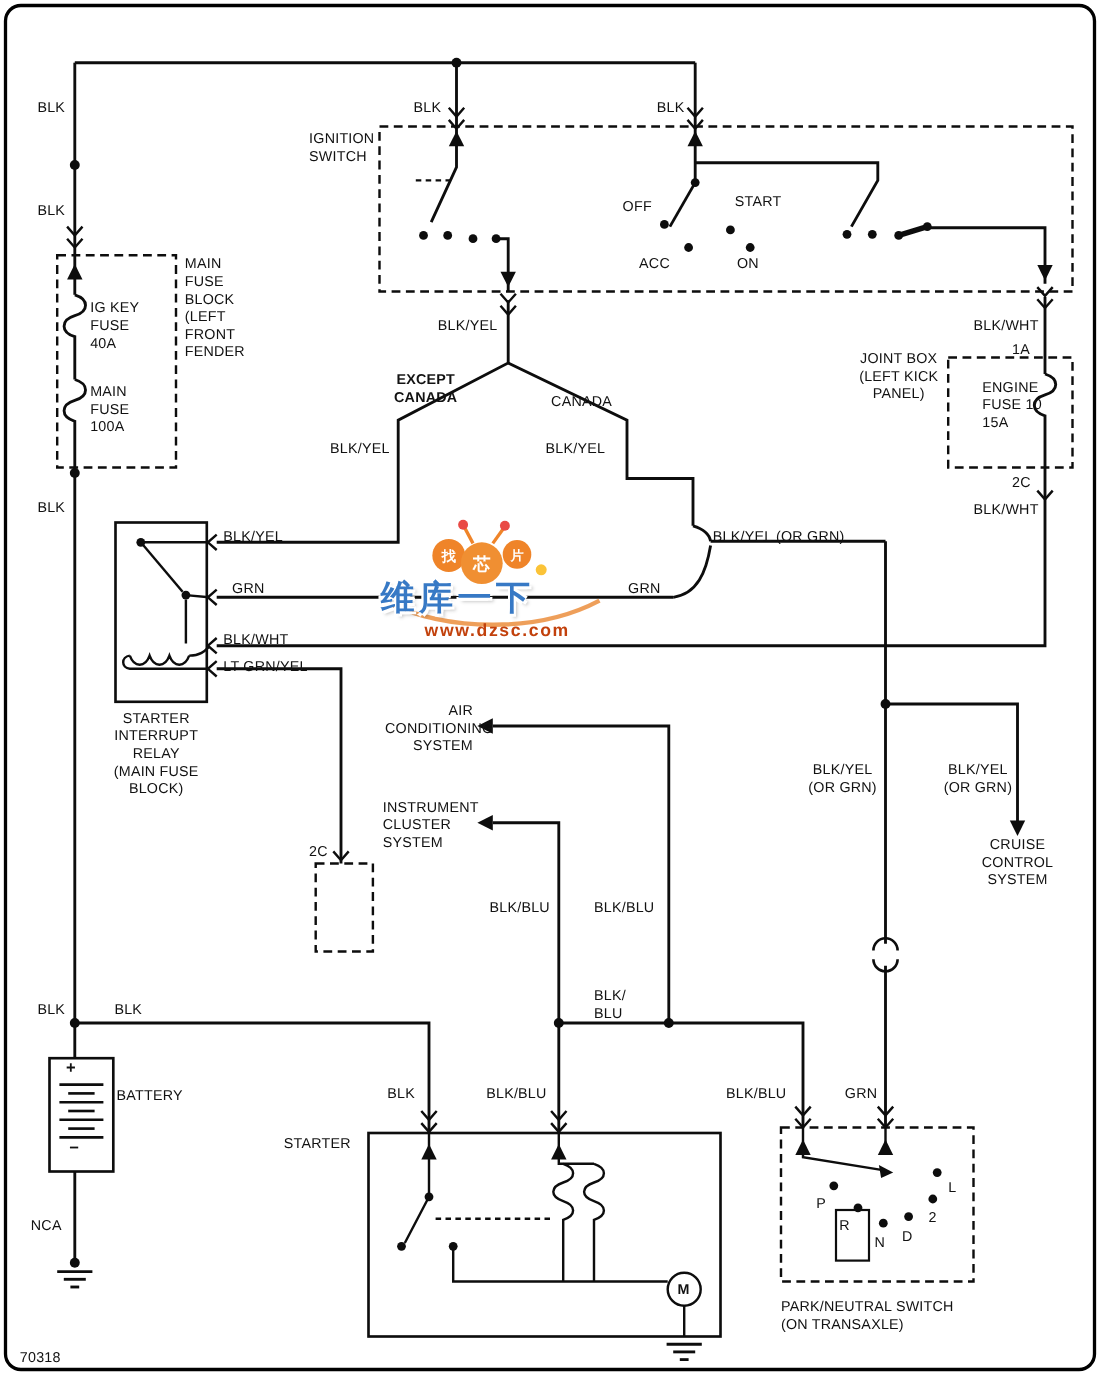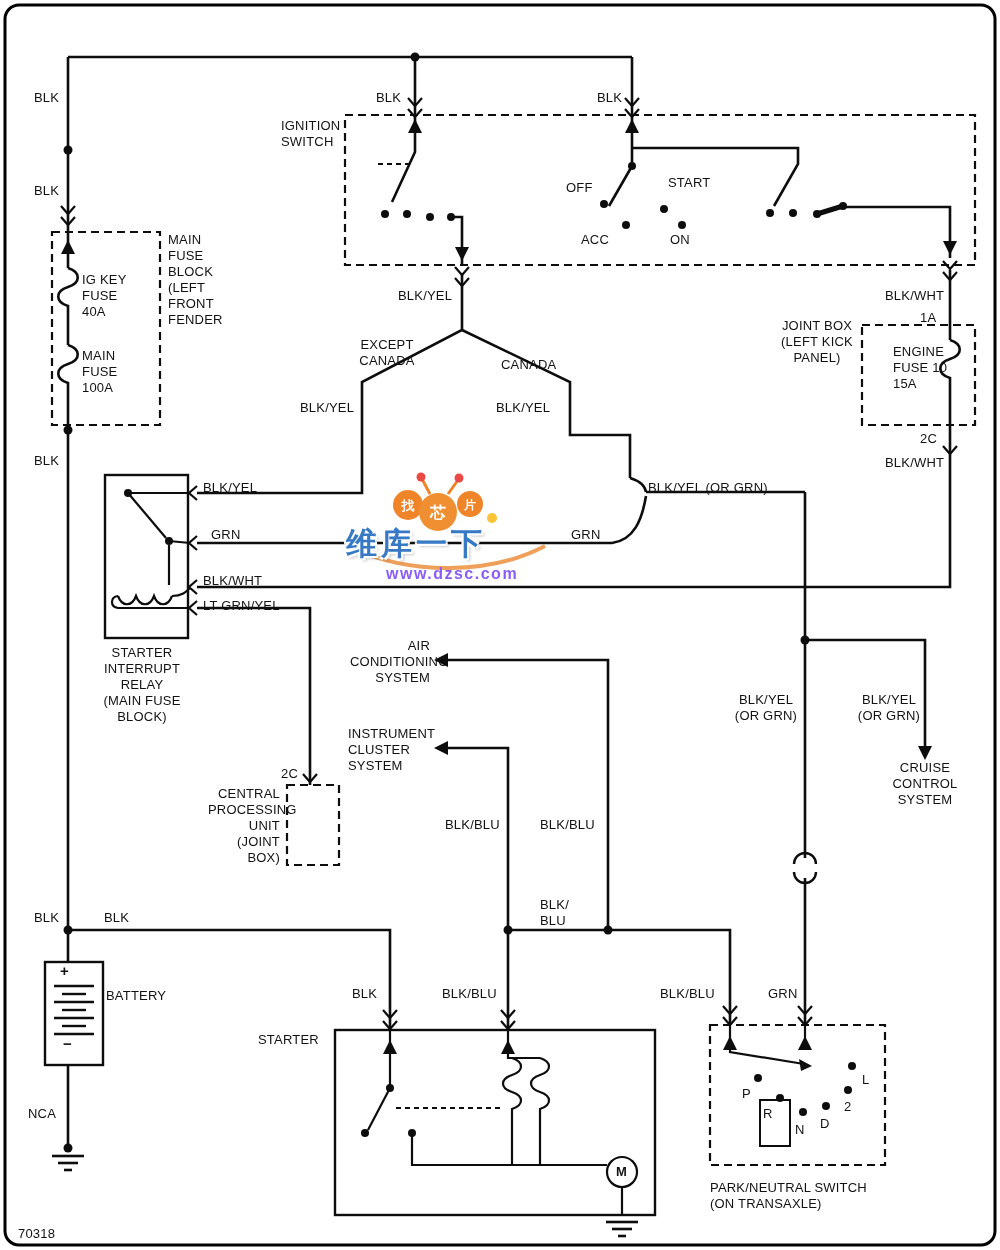--- a/index.html
+++ b/index.html
@@ -4,21 +4,21 @@
 <style>
   html,body{margin:0;padding:0;background:#ffffff;font-family:"Liberation Sans",sans-serif;}
   #canvas{position:relative;width:1000px;height:1250px;background:#ffffff;overflow:hidden;}
   #wiring{position:absolute;left:0;top:0;}
   #labels-layer{position:absolute;left:0;top:0;width:985px;height:1250px;}
   .lbl{position:absolute;font-size:13px;line-height:16px;color:#121212;white-space:pre-line;letter-spacing:.2px;}
   .sym{font-size:15px;font-weight:bold;}
   .sym2{font-size:13px;font-weight:bold;}
   .wm-brand{font-size:31px;font-weight:bold;color:#3779c5;letter-spacing:4px;line-height:34px;
     text-shadow:-2px -2px 0 #fff,2px -2px 0 #fff,-2px 2px 0 #fff,2px 2px 0 #fff,3px 3px 3px rgba(60,60,60,.3);}
-  .wm-url{font-size:16px;font-weight:bold;color:#8b5cf6;letter-spacing:1.5px;}
+  .wm-url{font-size:16px;font-weight:bold;color:#c2410c;letter-spacing:1.5px;}
 </style>
 </head>
 <body>
 
 <div id="canvas">
 
 <svg id="wiring" width="1000" height="1250" viewBox="0 0 1000 1250">
 
   <rect x="5" y="5" width="990" height="1240" rx="14" fill="none" stroke="#000" stroke-width="3"></rect>
 
@@ -224,21 +224,21 @@
       <div class="lbl" style="left: 376px; top: 90px;">BLK</div>
       <div class="lbl" style="left: 597px; top: 90px;">BLK</div>
       <div class="lbl" style="left: 34px; top: 183px;">BLK</div>
       <div class="lbl" style="left: 281px; top: 118px;">IGNITION
 SWITCH</div>
       <div class="lbl" style="left: 566px; top: 180px;">OFF</div>
       <div class="lbl" style="left: 668px; top: 175px;">START</div>
       <div class="lbl" style="left: 581px; top: 232px;">ACC</div>
       <div class="lbl" style="left: 670px; top: 232px;">ON</div>
       <div class="lbl" style="left: 398px; top: 288px;">BLK/YEL</div>
-      <div class="lbl" style="left: 355px; top: 337px; width: 64px; text-align: center;">EXCEPT
+      <div class="lbl" style="left: 355px; top: 337px; width: 64px; text-align: center; font-weight: bold;">EXCEPT
 CANADA</div>
       <div class="lbl" style="left: 501px; top: 357px;">CANADA</div>
       <div class="lbl" style="left: 300px; top: 400px;">BLK/YEL</div>
       <div class="lbl" style="left: 496px; top: 400px;">BLK/YEL</div>
       <div class="lbl" style="left: 885px; top: 288px;">BLK/WHT</div>
       <div class="lbl" style="left: 920px; top: 310px;">1A</div>
       <div class="lbl" style="left: 778px; top: 318px; width: 78px; text-align: center;">JOINT BOX
 (LEFT KICK
 PANEL)</div>
       <div class="lbl" style="left: 893px; top: 344px;">ENGINE
@@ -265,25 +265,20 @@
 CLUSTER
 SYSTEM</div>
       <div class="lbl" style="left: 733px; top: 692px; width: 66px; text-align: center;">BLK/YEL
 (OR GRN)</div>
       <div class="lbl" style="left: 856px; top: 692px; width: 66px; text-align: center;">BLK/YEL
 (OR GRN)</div>
       <div class="lbl" style="left: 890px; top: 760px; width: 70px; text-align: center;">CRUISE
 CONTROL
 SYSTEM</div>
       <div class="lbl" style="left: 281px; top: 766px;">2C</div>
-      <div class="lbl" style="left: 208px; top: 786px; width: 72px; text-align: right;">CENTRAL
-PROCESSING
-UNIT
-(JOINT
-BOX)</div>
       <div class="lbl" style="left: 445px; top: 817px;">BLK/BLU</div>
       <div class="lbl" style="left: 540px; top: 817px;">BLK/BLU</div>
       <div class="lbl" style="left: 540px; top: 897px;">BLK/
 BLU</div>
       <div class="lbl" style="left: 34px; top: 910px;">BLK</div>
       <div class="lbl" style="left: 104px; top: 910px;">BLK</div>
       <div class="lbl" style="left: 106px; top: 960px; margin-top: 28px;">BATTERY</div>
       <div class="lbl sym" style="left: 60px; top: 963px;">+</div>
       <div class="lbl sym" style="left: 63px; top: 1036px;">−</div>
       <div class="lbl" style="left: 28px; top: 1106px;">NCA</div>

